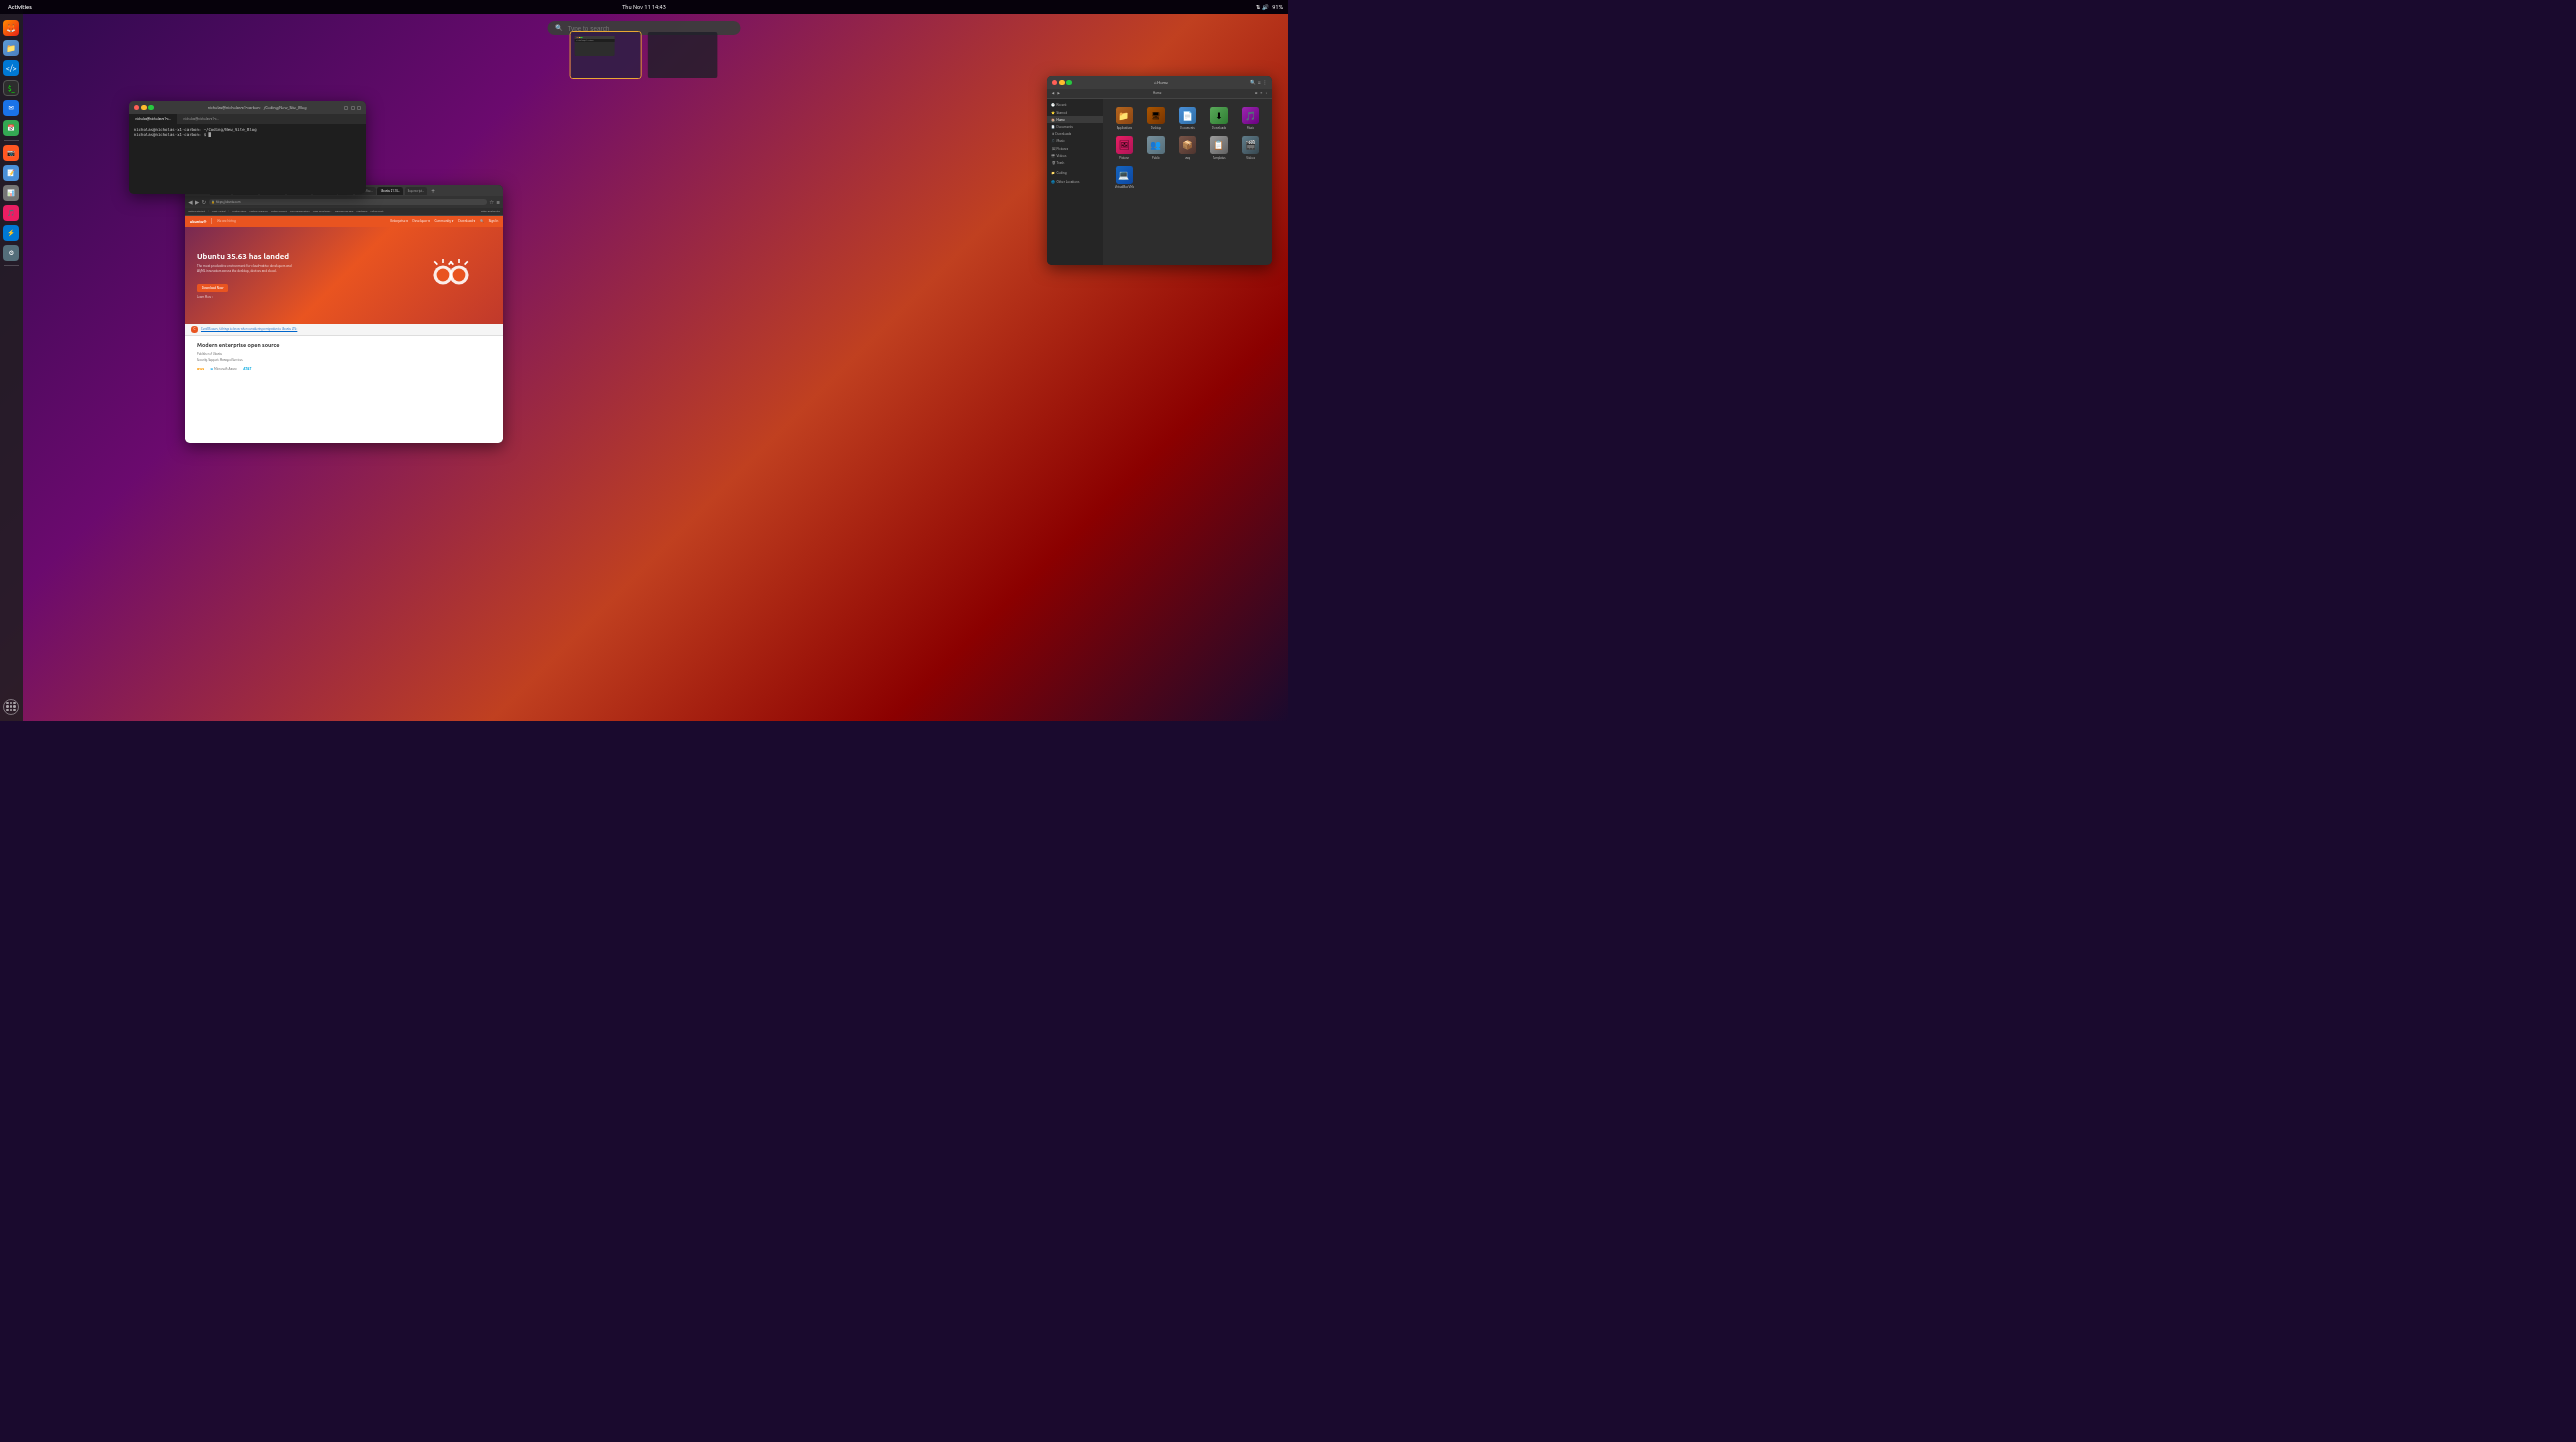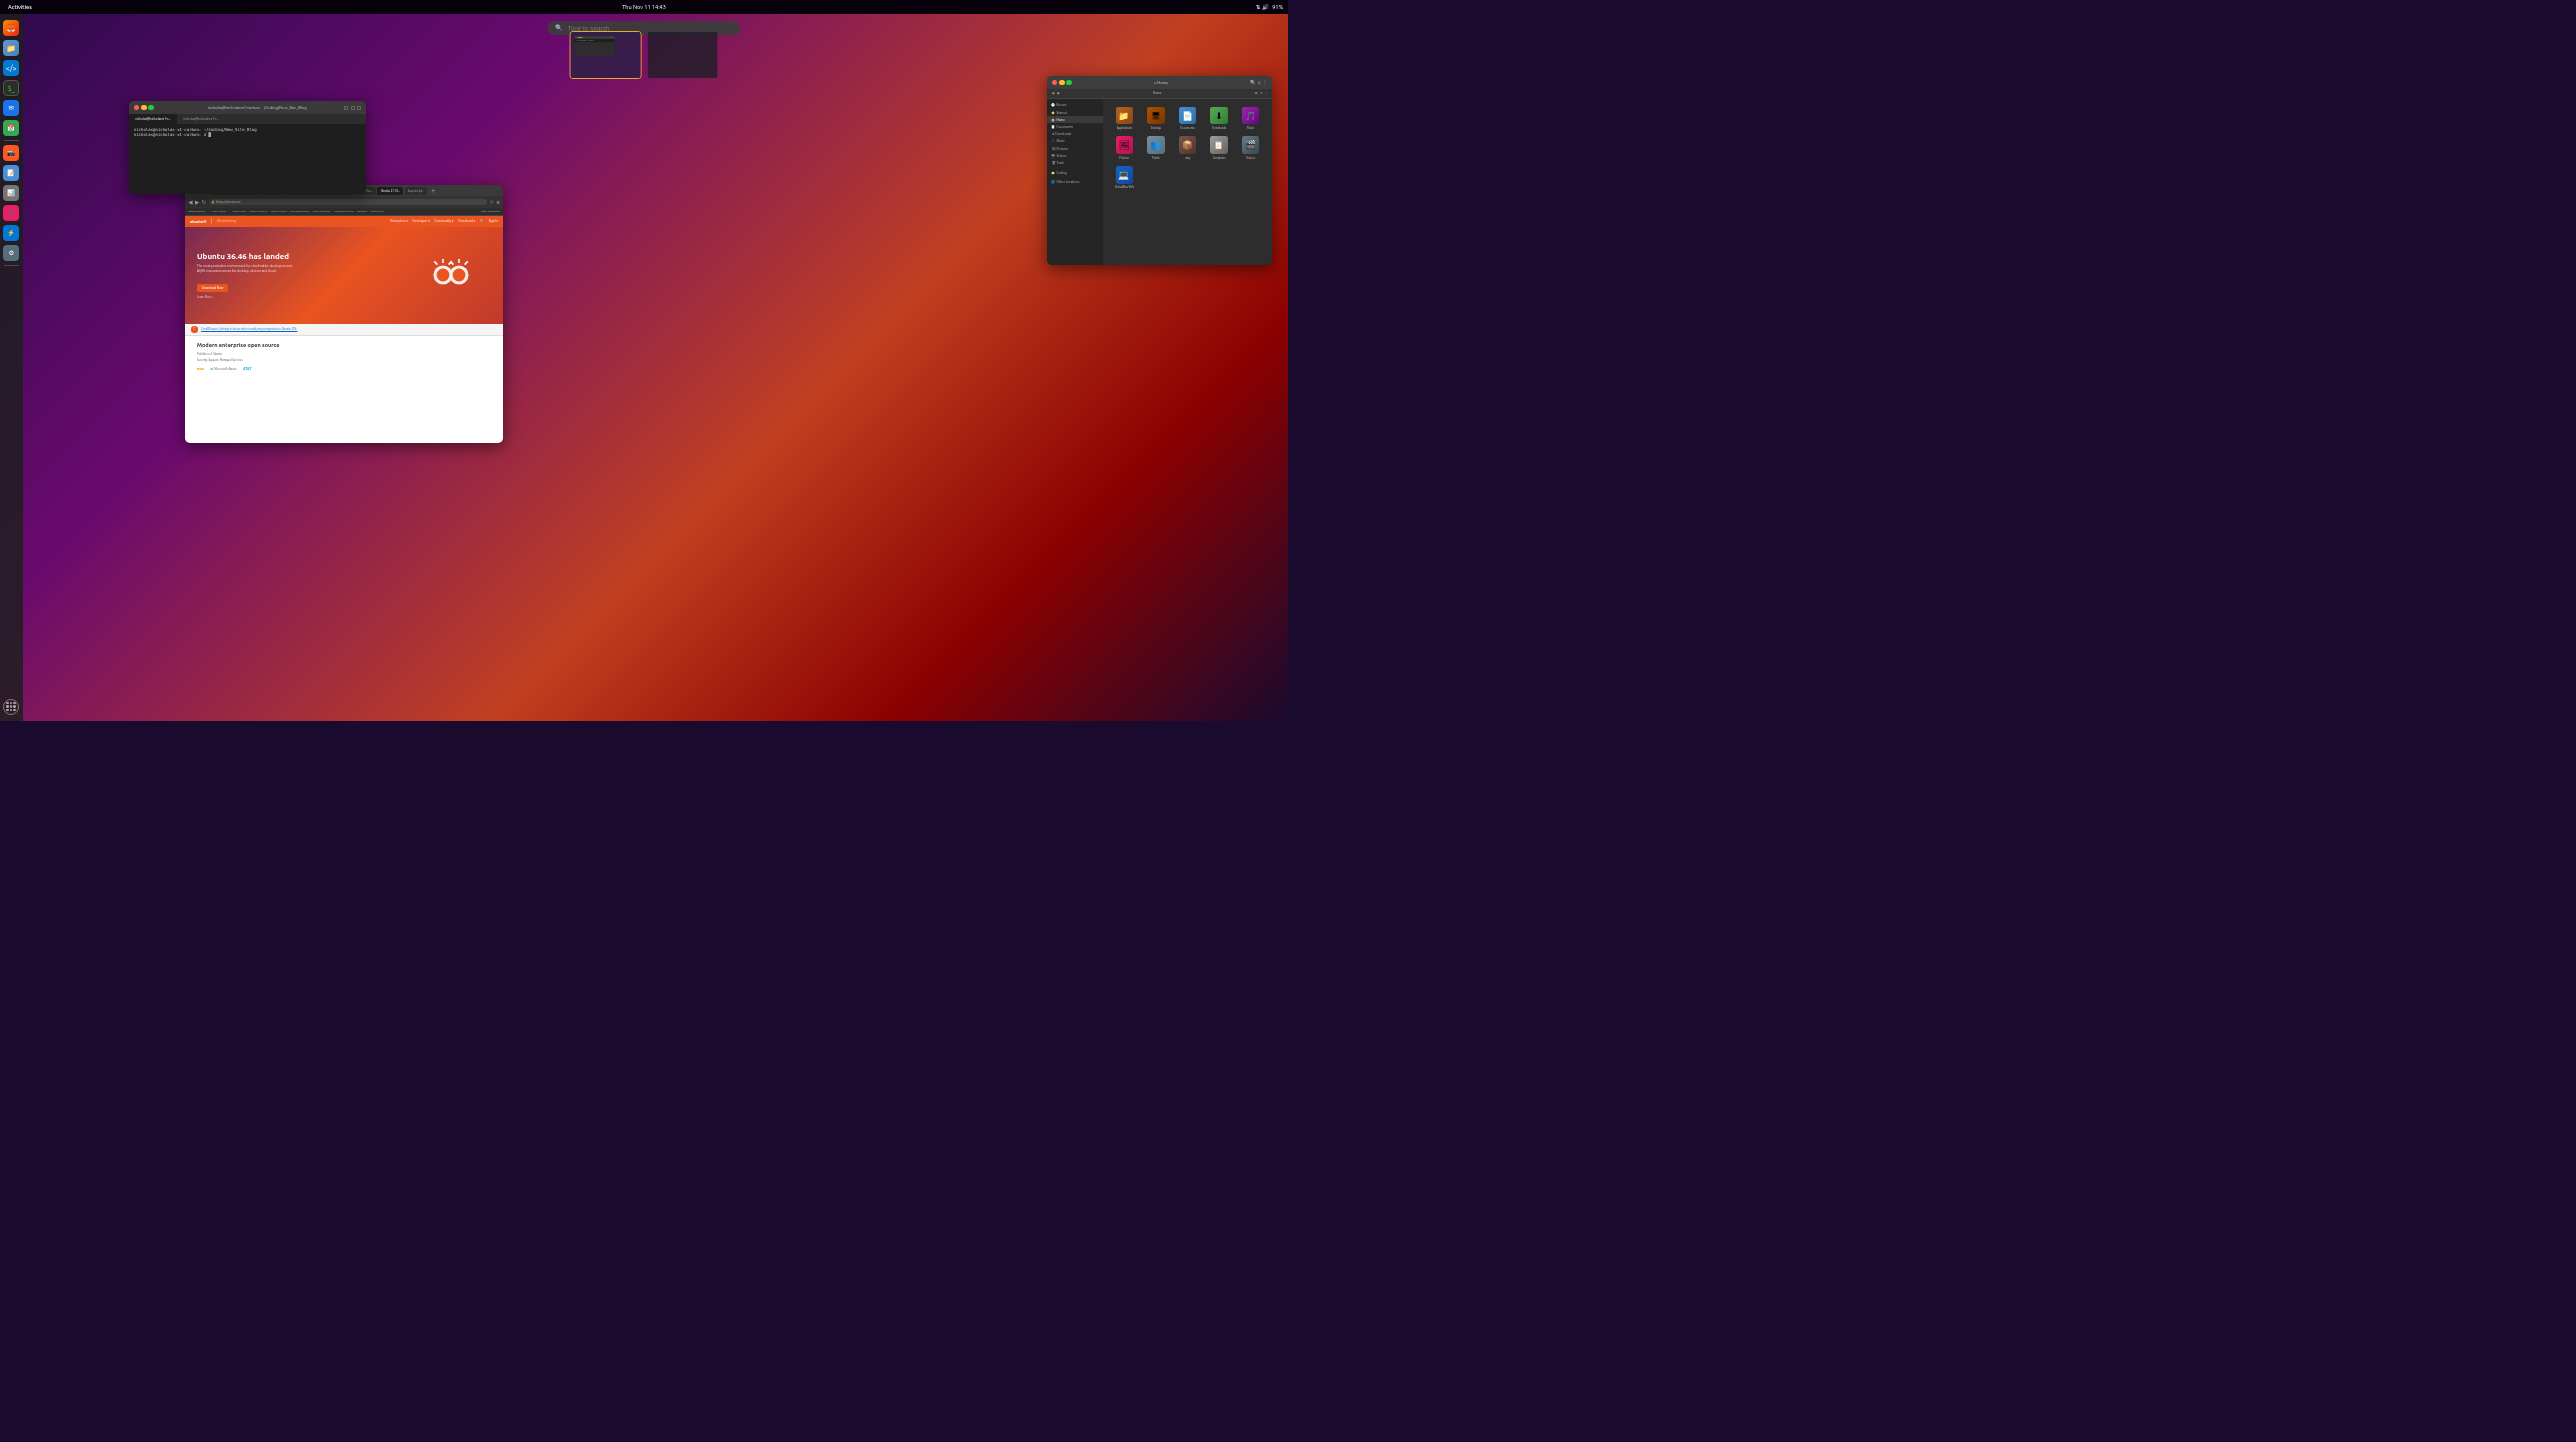--- a/index.html
+++ b/index.html
@@ -794,21 +794,21 @@
         <span class="ubuntu-nav-item">Enterprise ▾</span>
         <span class="ubuntu-nav-item">Developer ▾</span>
         <span class="ubuntu-nav-item">Community ▾</span>
         <span class="ubuntu-nav-item">Download ▾</span>
         <span class="ubuntu-nav-item">🔍</span>
         <span class="ubuntu-nav-item">Sign In</span>
       </div>
 
       <div class="ubuntu-hero">
         <div class="ubuntu-hero-text">
-          <h1>Ubuntu 36.46 has landed</h1>
+          <h1>Ubuntu 35.63 has landed</h1>
           <p>The most productive environment for cloud-native developers and AI/ML innovators across the desktop, devices and cloud.</p>
           <button class="ubuntu-download-btn">Download Now</button>
           <span style="display:block;margin-top:2.4px;color:rgba(255,255,255,0.8);font-size:2.8px;cursor:pointer;">Learn More ›</span>
         </div>
 
         <div class="ubuntu-hero-img">
           <svg width="56" height="56" viewBox="0 0 70 70" xmlns="http://www.w3.org/2000/svg">
 
             <circle cx="25" cy="35" r="12" fill="white" opacity="0.9"></circle>
             <circle cx="45" cy="35" r="12" fill="white" opacity="0.9"></circle>

